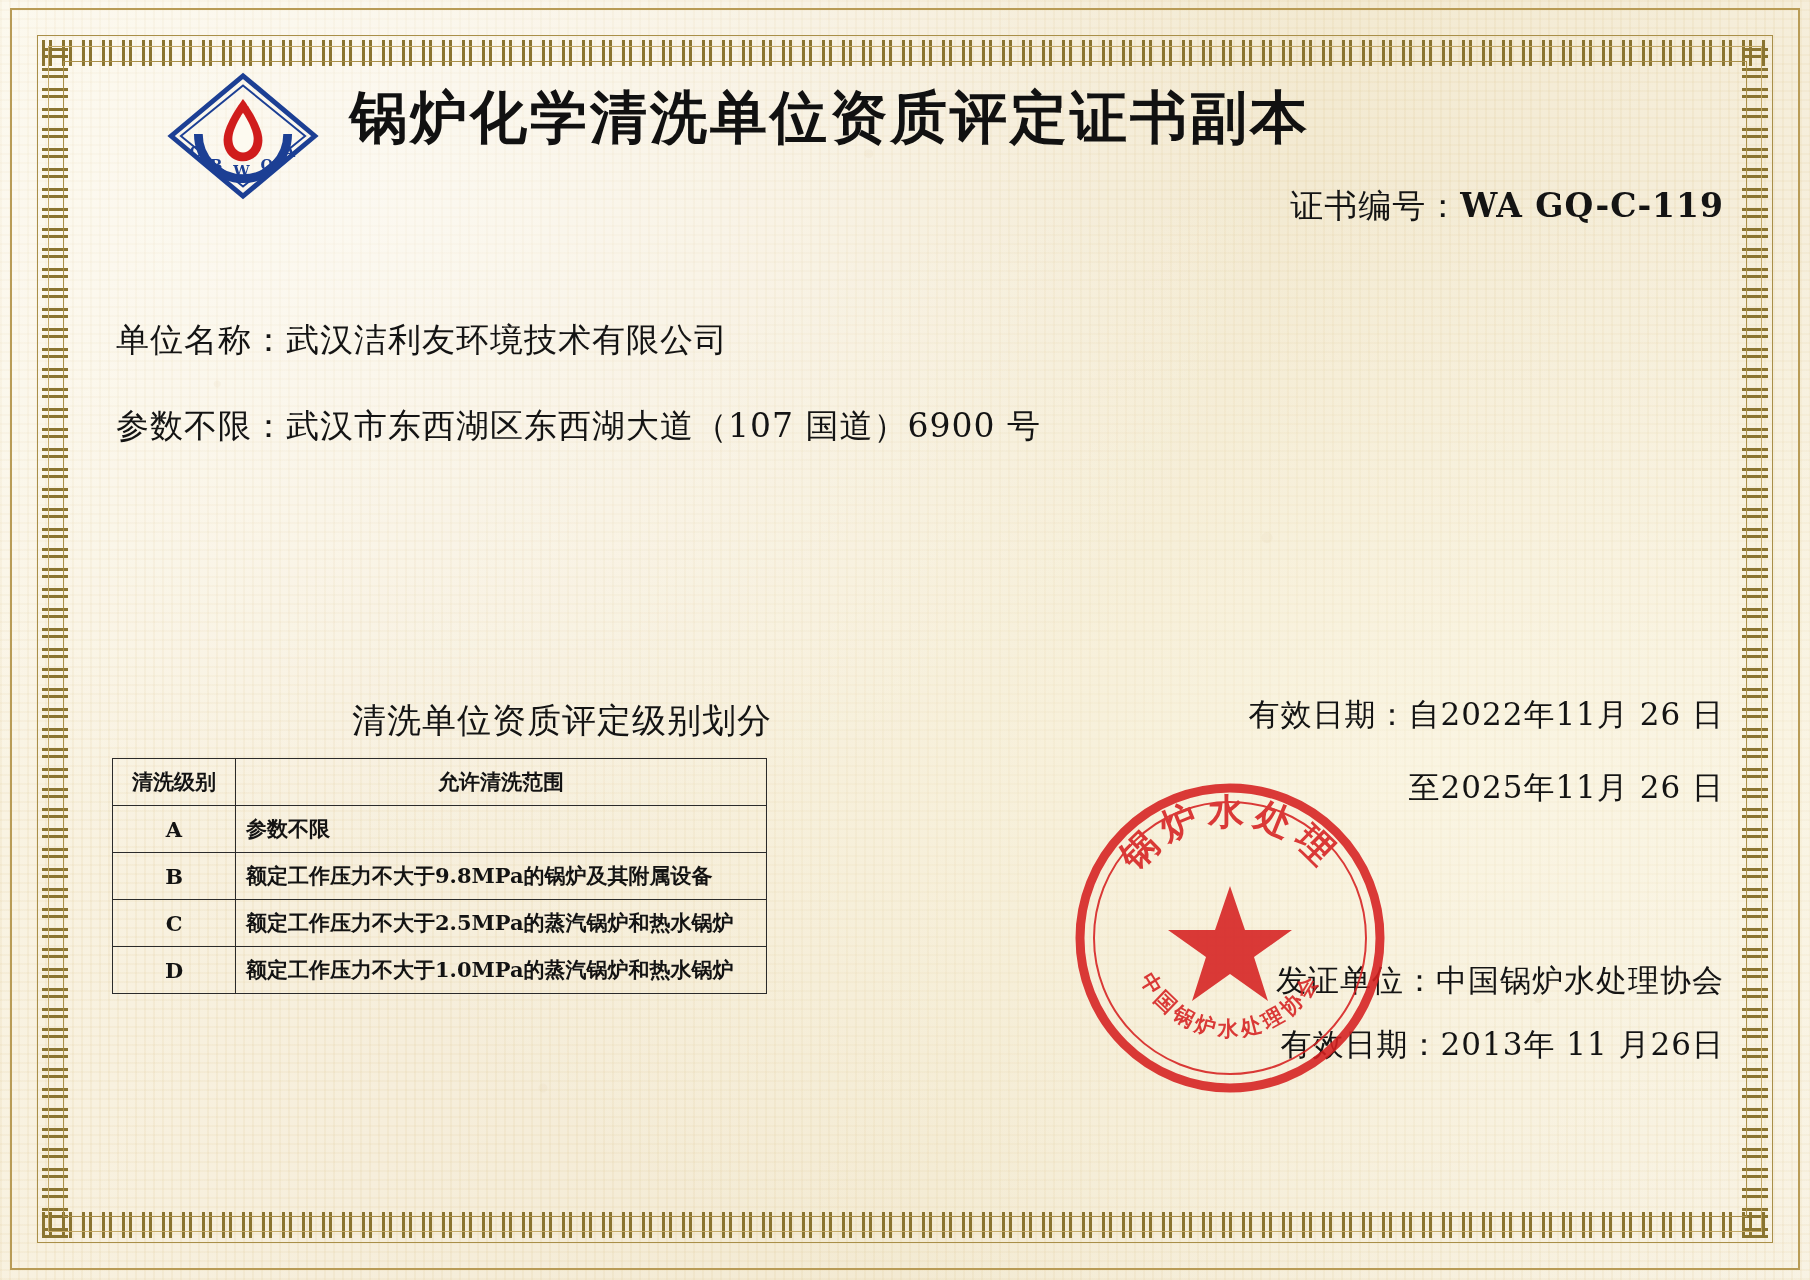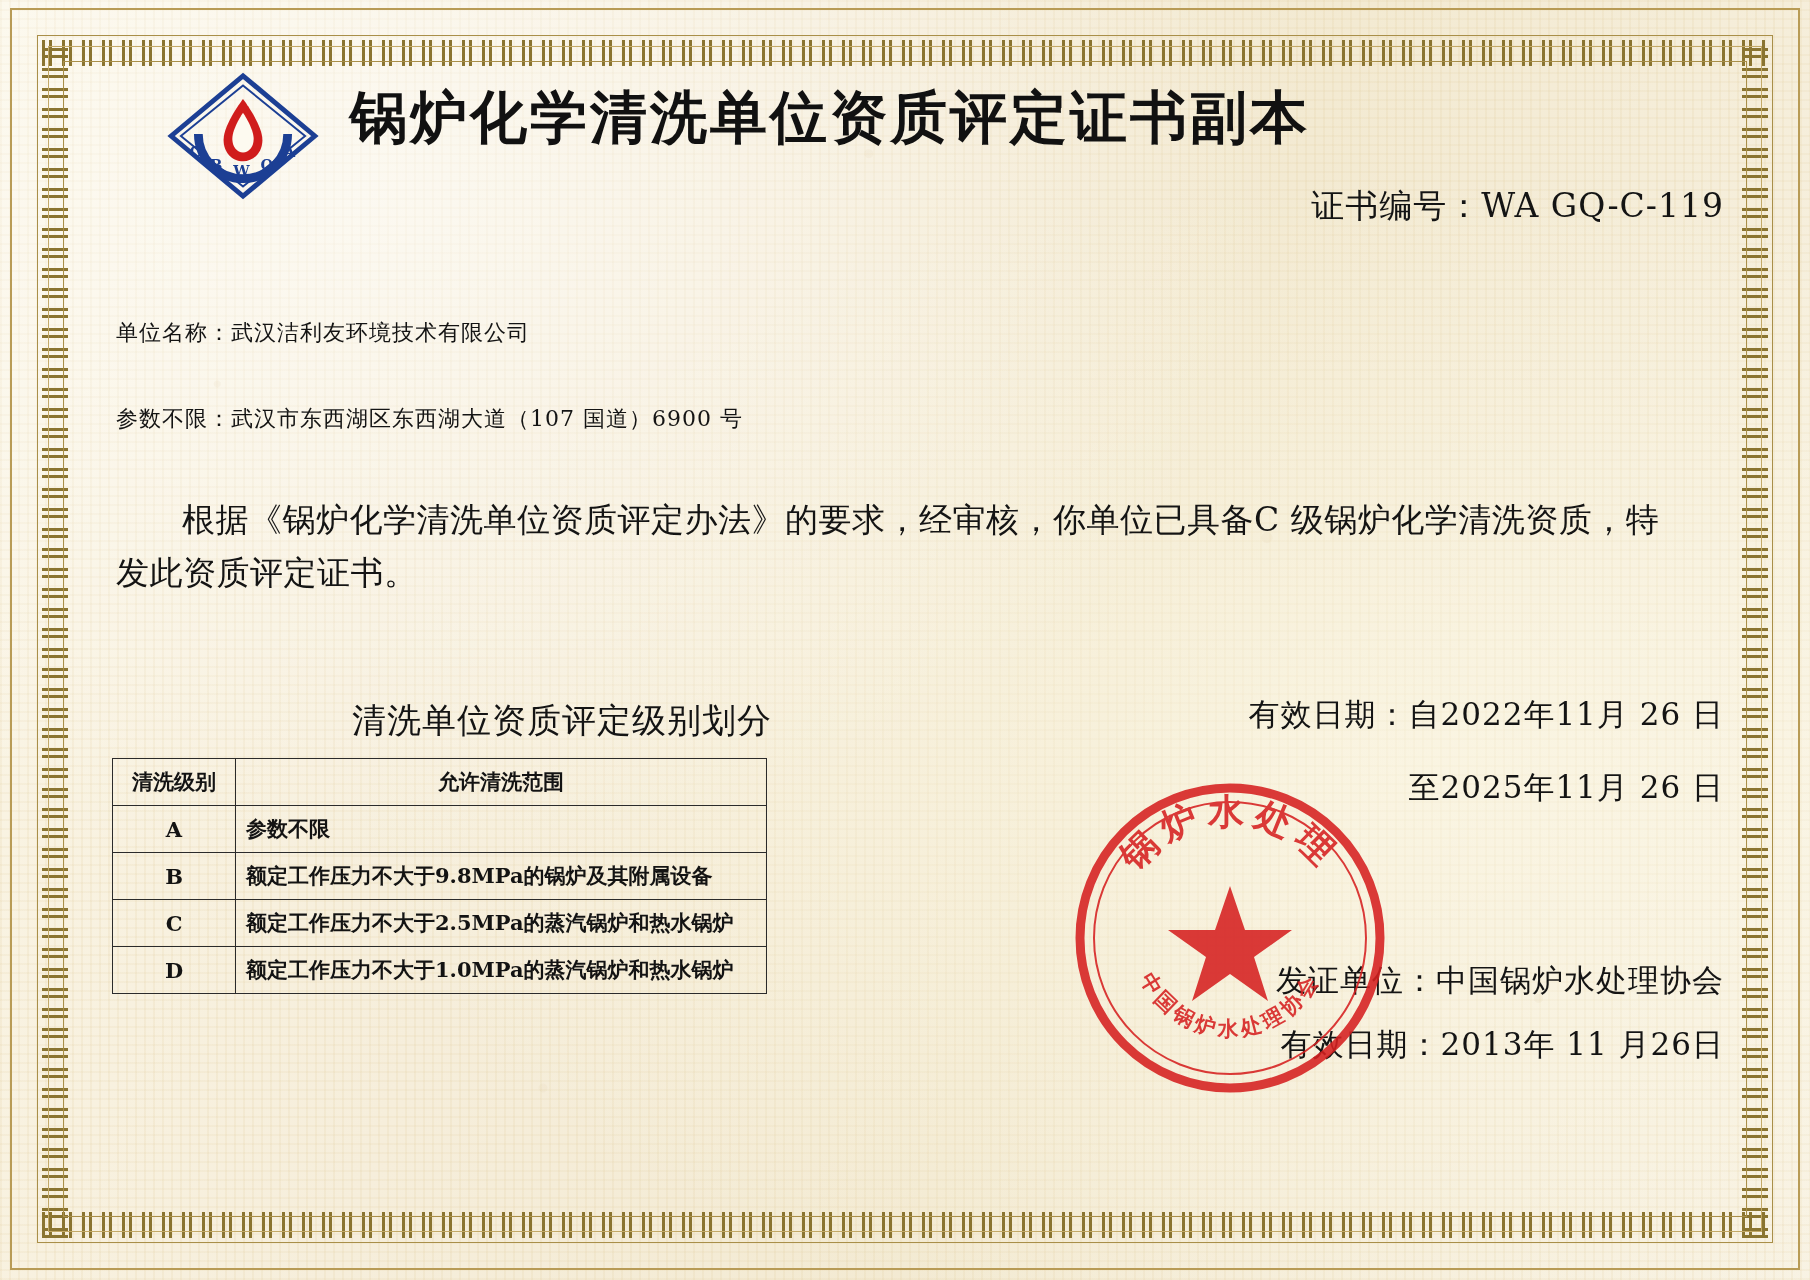--- a/index.html
+++ b/index.html
@@ -129,26 +129,26 @@
   }
   #cert-no-row {
     position: absolute;
     right: 26px;
     top: 126px;
     font-size: 33px;
     color: #141414;
     white-space: nowrap;
   }
   #cert-no-row .label { letter-spacing: 1px; }
-  #cert-no-row .value { letter-spacing: 1px; }
+  #cert-no-row .value { letter-spacing: 1px; font-weight: bold; }
 
   
   .field-row {
     position: absolute;
-    font-size: 22px;
+    font-size: 33px;
     color: #141414;
     white-space: nowrap;
     letter-spacing: 1px;
   }
   #row-org  { left: 56px; top: 260px; }
   #row-addr { left: 56px; top: 346px; }
 
   
   #body-paragraph {
     position: absolute;
@@ -272,21 +272,20 @@
     </div>
 
     <div class="field-row" id="row-org">
       <span>单位名称：</span><span>武汉洁利友环境技术有限公司</span>
     </div>
 
     <div class="field-row" id="row-addr">
       <span>参数不限：</span><span>武汉市东西湖区东西湖大道（107 国道）6900 号</span>
     </div>
 
-    <div id="body-paragraph">根据《锅炉化学清洗单位资质评定办法》的要求，经审核，你单位已具备C 级锅炉化学清洗资质，特发此资质评定证书。</div>
 
     <div id="table-block">
       <div id="table-caption">清洗单位资质评定级别划分</div>
       <table id="grade-table">
         <thead>
           <tr>
             <th>清洗级别</th>
             <th>允许清洗范围</th>
           </tr>
         </thead>

